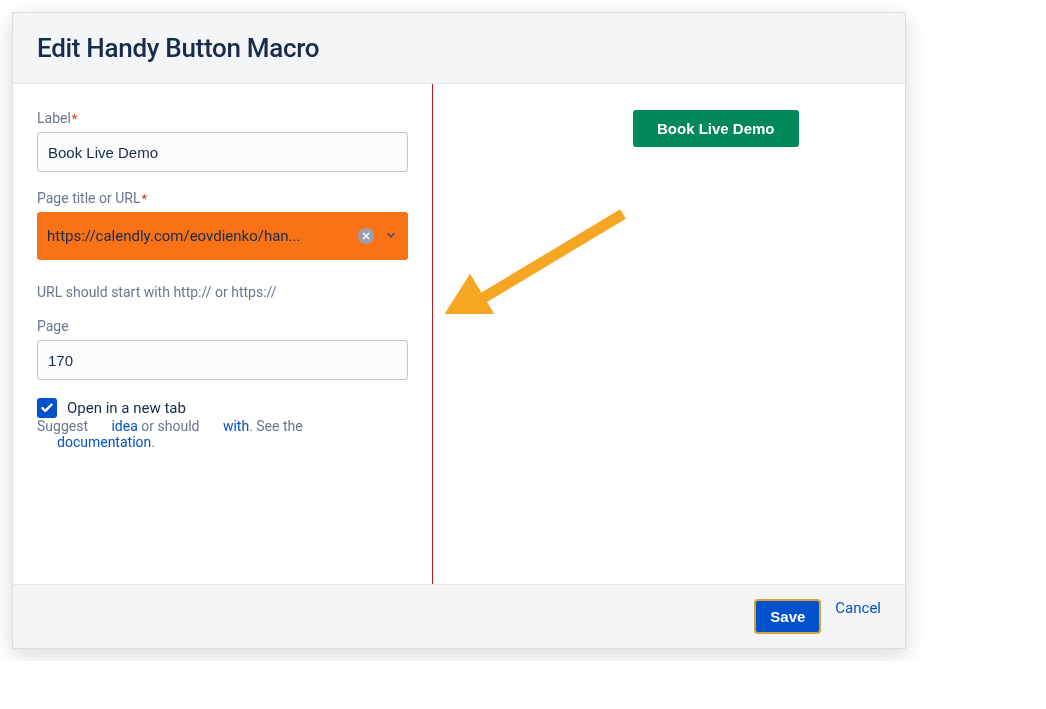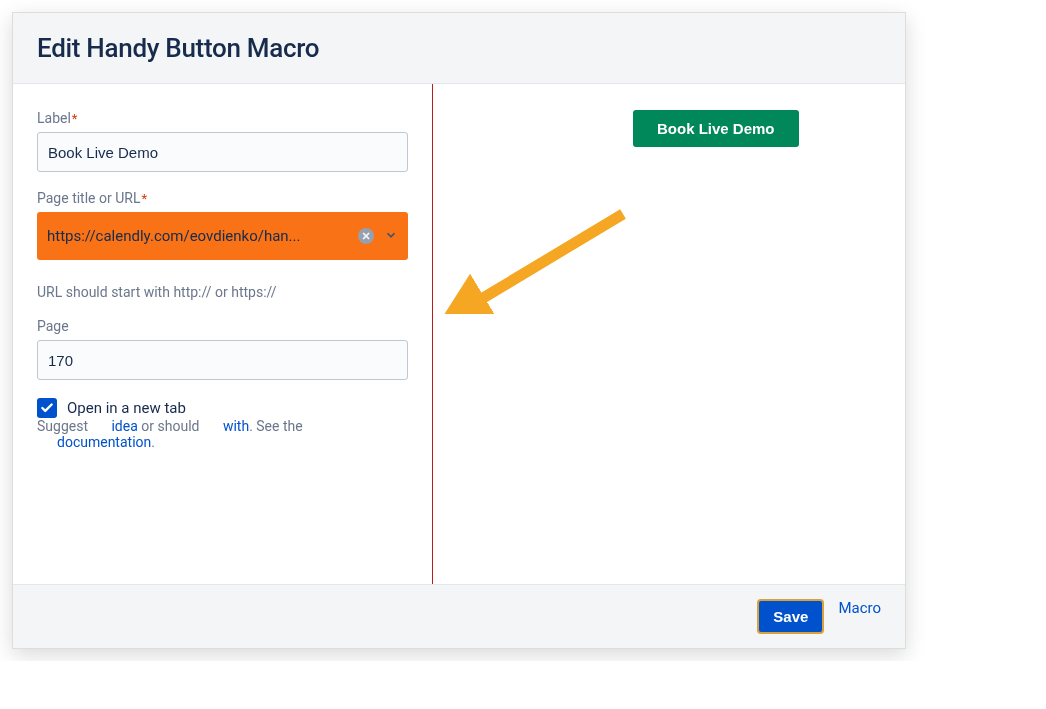--- a/index.html
+++ b/index.html
@@ -259,16 +259,16 @@
           </marker>
         </defs>
         <line x1="180" y1="100" x2="30" y2="190" stroke="#f5a623" stroke-width="11" marker-end="url(#arrowhead)"></line>
       </svg>
     </div>
 
   </div>
 
   <div class="dialog-footer">
     <button class="save-button">Save</button>
-    <span class="cancel-link">Macro</span>
+    <span class="cancel-link">Cancel</span>
   </div>
 
 </div>
 
 </body></html>

